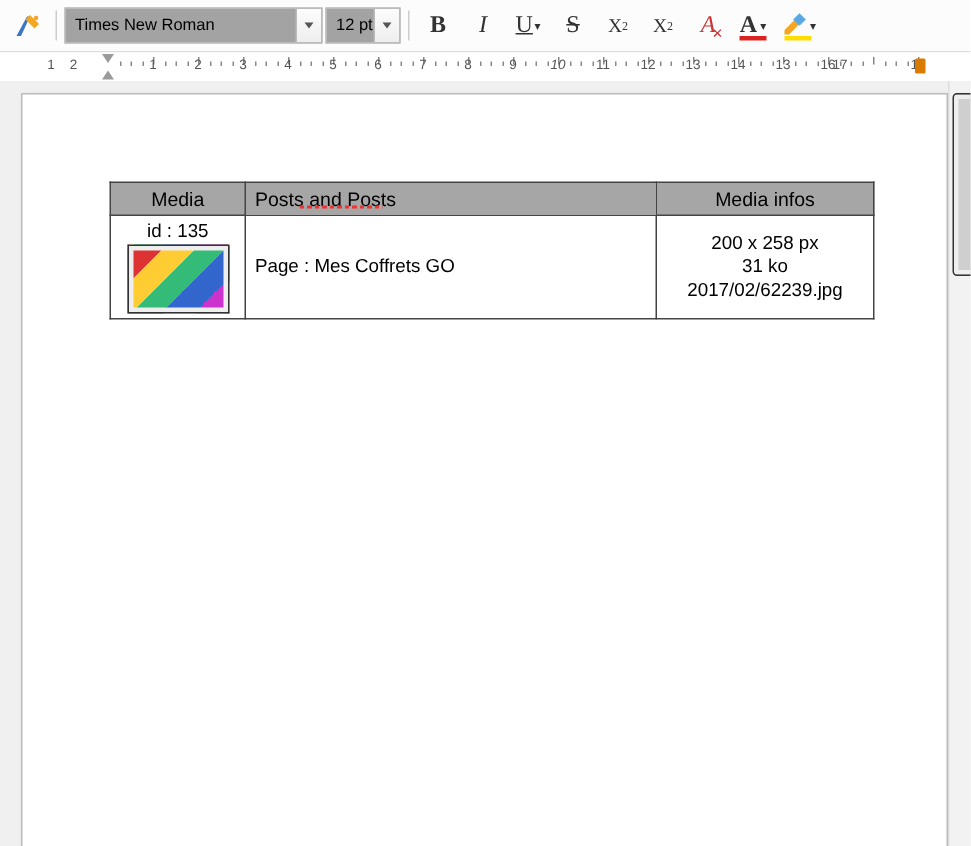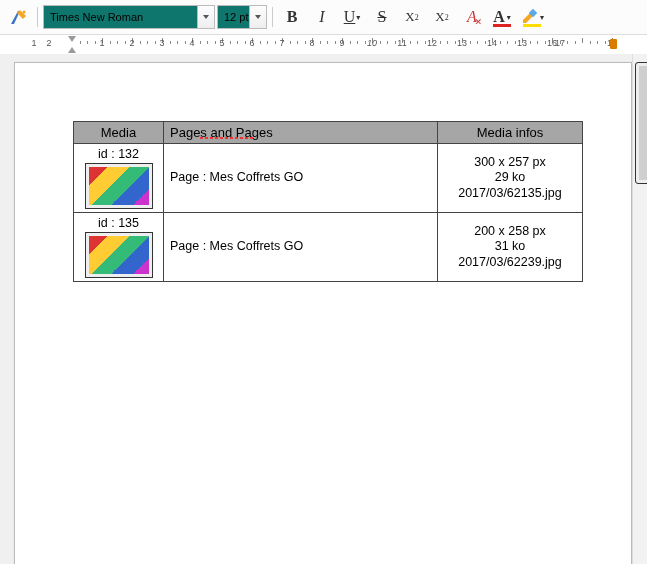--- a/index.html
+++ b/index.html
@@ -1,19 +1,19 @@
 <!DOCTYPE html>
 <html><head>
 <meta charset="utf-8">
 <style>
   html,body{margin:0;padding:0;font-family:sans-serif;font-size:12px;background:#fff;color:#000;overflow:hidden;width:647px;height:564px}
   .toolbar{display:flex;align-items:center;height:30px;padding:2px 4px;background:#fcfcfc;border-bottom:1px solid #ddd;gap:2px}
   .tbtn{width:26px;height:26px;display:flex;align-items:center;justify-content:center;border:1px solid transparent;border-radius:2px;cursor:pointer;font-family:"Times New Roman",serif;font-size:16px;color:#333;position:relative}
   .sep{width:1px;height:20px;background:#ccc;margin:0 3px}
-  .sel{display:flex;align-items:center;height:22px;border:1px solid #bbb;background:#0f766e;font-size:11px;cursor:pointer}
+  .sel{display:flex;align-items:center;height:22px;border:1px solid #bbb;background:#a3a3a3;font-size:11px;cursor:pointer}
   .sel .txt{padding:0 6px;flex:1;text-align:left;white-space:nowrap;overflow:hidden}
   .sel .arr{width:16px;height:100%;display:flex;align-items:center;justify-content:center;border-left:1px solid #bbb;background:linear-gradient(#fdfdfd,#eee)}
   .sel.font{width:170px}
   .sel.size{width:48px}
   .underbar{position:absolute;left:4px;right:4px;bottom:3px;height:3px}
   .ruler{height:20px;background:#fff;border-bottom:1px solid #ccc;position:relative;font-size:9px;color:#555;overflow:hidden}
   .ruler .track{position:absolute;left:28px;right:4px;top:0;bottom:0}
   .ruler .tick{position:absolute;top:3px;width:1px;height:5px;background:#888}
   .ruler .tick.major{height:5px}
   .ruler .num{position:absolute;top:3px;transform:translateX(-50%)}
@@ -203,54 +203,40 @@
         <colgroup>
             <col class="c1">
             <col>
             <col class="c3">
           </colgroup>
         <thead>
           <tr>
             <th>Media</th>
             <th style="text-align:left;position:relative">
               <span style="position:relative;display:inline-block">
-                <span>Pages and Pages</span>
+                <span>Posts and Posts</span>
                 <span class="squiggle" style="left:30px;width:55px"></span>
               </span>
             </th>
             <th>Media infos</th>
           </tr>
         </thead>
         <tbody id="table-body">
-            <tr>
-              <td>
-                <div class="idline">id : 132</div>
-                <div class="thumb"></div>
-              </td>
-              <td class="posts">
-                <div>Page : Mes Coffrets GO</div>
-              </td>
-              <td class="info">
-                <div>300 x 257 px</div>
-                <div>29 ko</div>
-                <div>2017/03/62135.jpg</div>
-              </td>
-            </tr>
             <tr>
               <td>
                 <div class="idline">id : 135</div>
                 <div class="thumb"></div>
               </td>
               <td class="posts">
                 <div>Page : Mes Coffrets GO</div>
               </td>
               <td class="info">
                 <div>200 x 258 px</div>
                 <div>31 ko</div>
-                <div>2017/03/62239.jpg</div>
+                <div>2017/02/62239.jpg</div>
               </td>
             </tr>
           </tbody>
       </table>
     </div>
   </div>
   <div class="scroll">
     <div class="thumb"></div>
   </div>
 </div>

